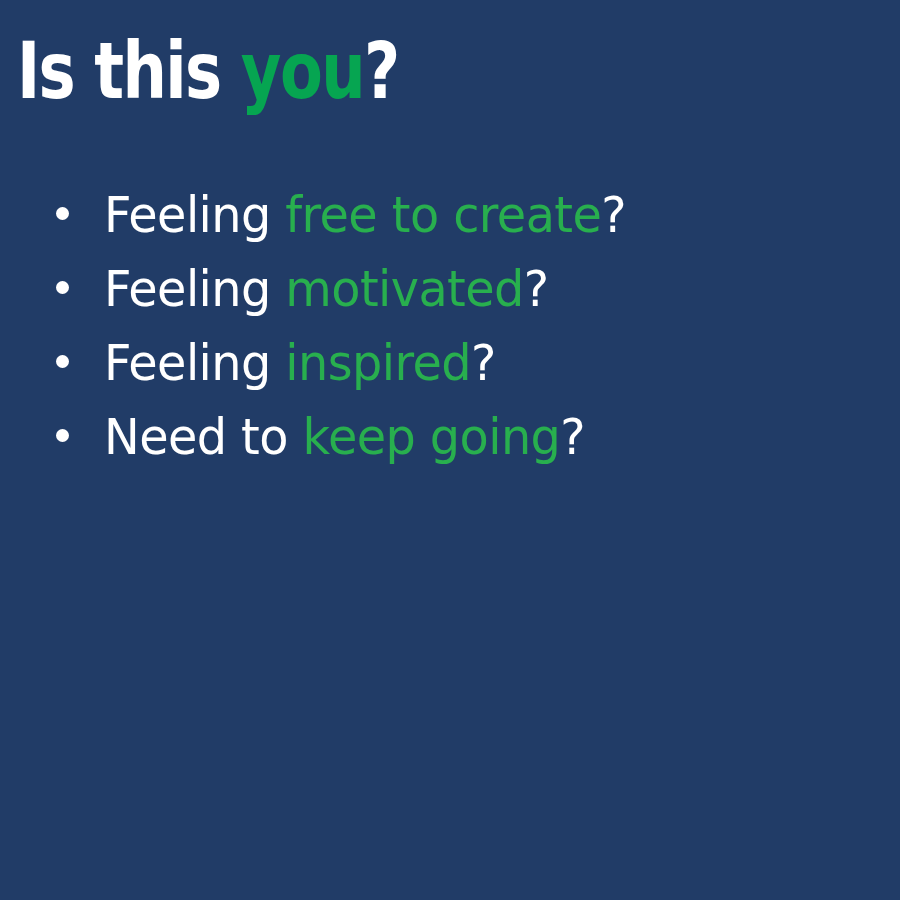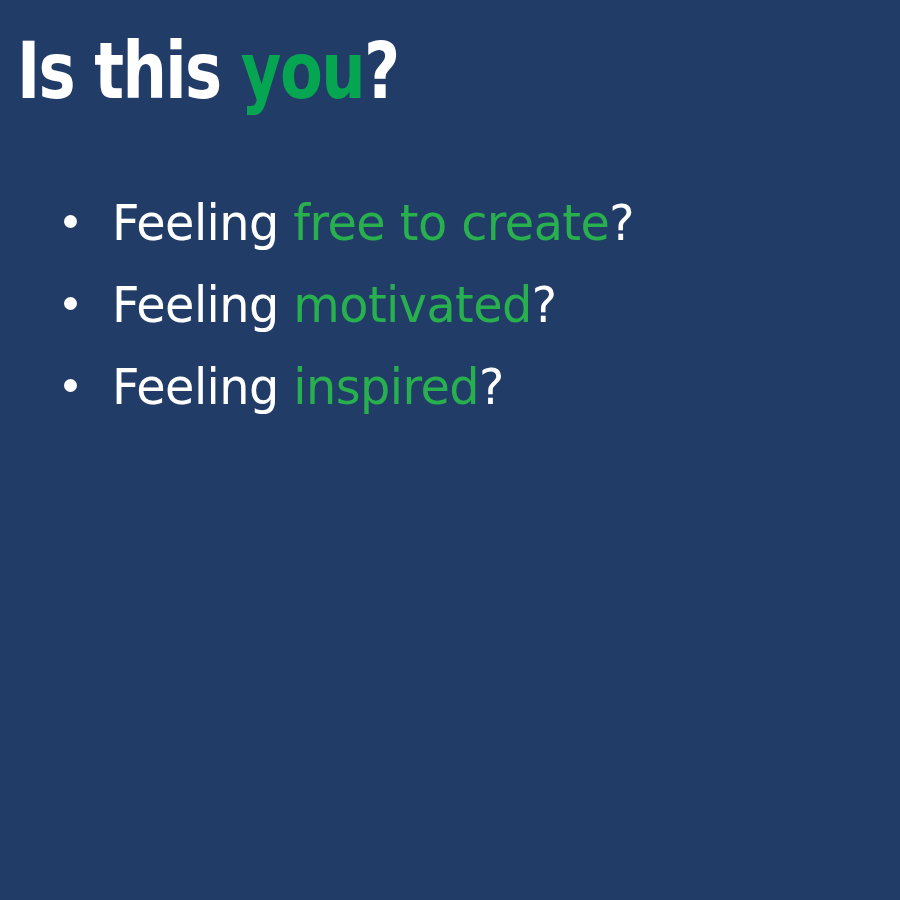--- a/index.html
+++ b/index.html
@@ -54,21 +54,21 @@
     margin: 0;
     padding: 0;
     list-style: none;
     width: 830px;
   }
 
   .bullet-item {
     display: flex;
     align-items: baseline;
     height: 70px;
-    margin: 12px;
+    margin: 4px;
     padding: 0;
     white-space: nowrap;
   }
 
   .bullet-dot {
     flex: 0 0 auto;
     width: 13px;
     height: 13px;
     border-radius: 50%;
     background: #ffffff;
@@ -106,15 +106,19 @@
         <span class="bullet-text"><span class="seg-white" style="color: rgb(255, 255, 255);">Feeling </span><span class="seg-green" style="color: rgb(40, 175, 78);">free to create</span><span class="seg-white" style="color: rgb(255, 255, 255);">?</span></span>
       </li>
       <li class="bullet-item">
         <span class="bullet-dot"></span>
         <span class="bullet-text"><span class="seg-white" style="color: rgb(255, 255, 255);">Feeling </span><span class="seg-green" style="color: rgb(40, 175, 78);">motivated</span><span class="seg-white" style="color: rgb(255, 255, 255);">?</span></span>
       </li>
       <li class="bullet-item">
         <span class="bullet-dot"></span>
         <span class="bullet-text"><span class="seg-white" style="color: rgb(255, 255, 255);">Feeling </span><span class="seg-green" style="color: rgb(40, 175, 78);">inspired</span><span class="seg-white" style="color: rgb(255, 255, 255);">?</span></span>
       </li>
+      <li class="bullet-item">
+        <span class="bullet-dot"></span>
+        <span class="bullet-text"><span class="seg-white" style="color: rgb(255, 255, 255);">Need to </span><span class="seg-green" style="color: rgb(40, 175, 78);">keep going</span><span class="seg-white" style="color: rgb(255, 255, 255);">?</span></span>
+      </li>
     </ul>
 
 </div>
 
 </body></html>

